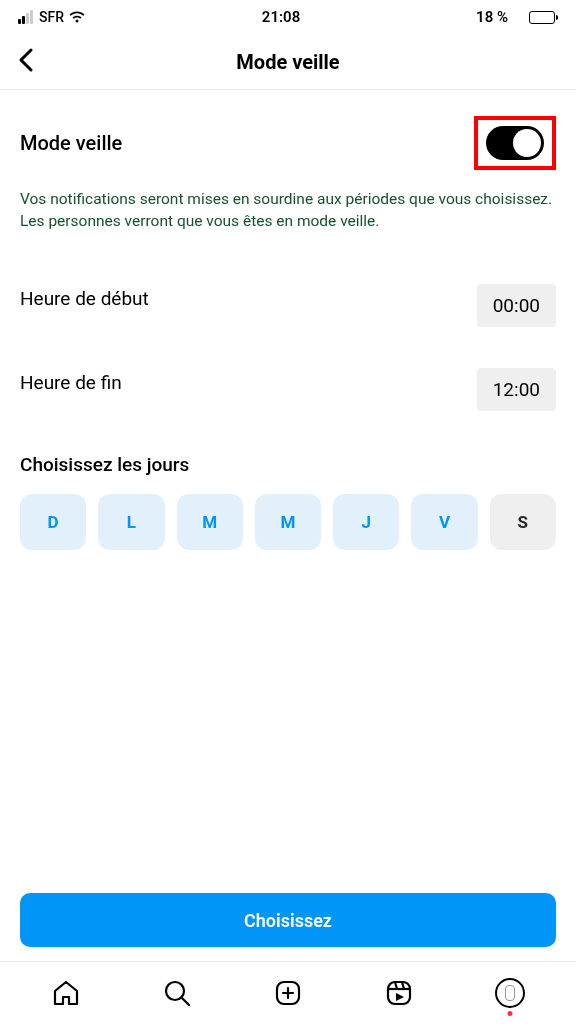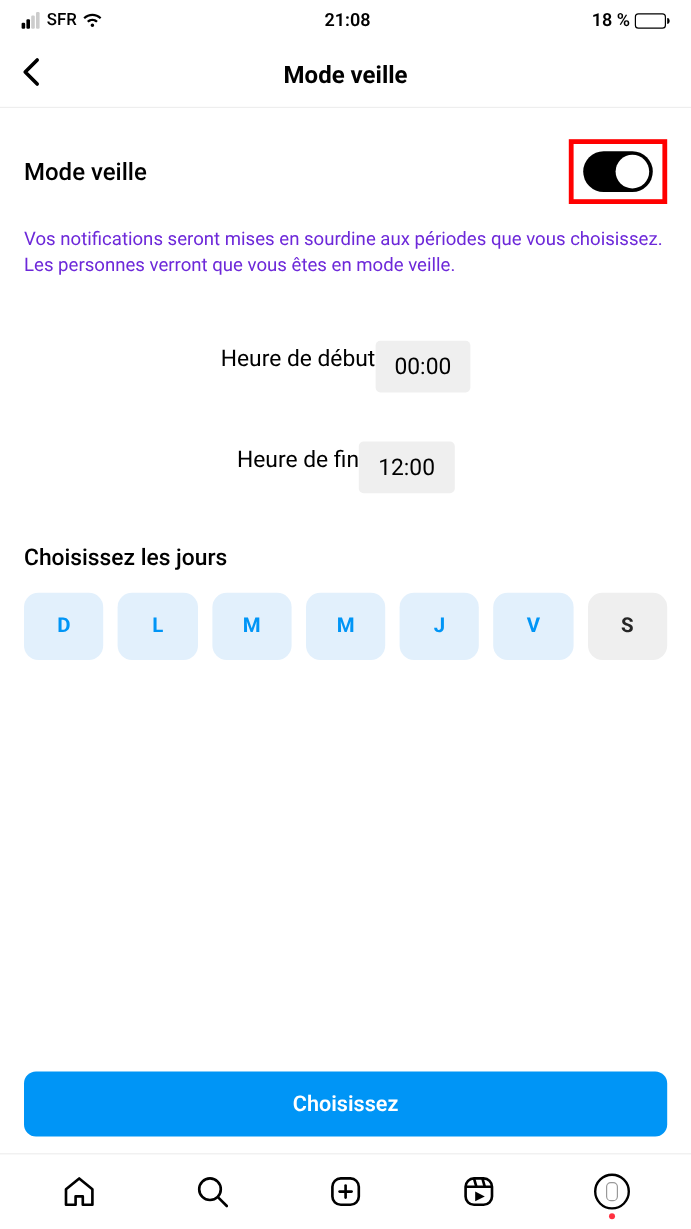--- a/index.html
+++ b/index.html
@@ -49,21 +49,21 @@
     .signal-bars span:nth-child(3){height:11px}
     .signal-bars span:nth-child(4){height:14px}
     .carrier {
       font-size: 14px;
       font-weight: 500;
     }
     .wifi-icon svg { display:block }
     .status-right {
       display: flex;
       align-items: center;
-      gap: 4px;
+      gap: 21px;
     }
     .battery {
       display: inline-flex;
       align-items: center;
     }
     .battery-body {
       width: 26px;
       height: 13px;
       border: 1px solid #000;
       border-radius: 3px;
@@ -136,27 +136,27 @@
       right: 3px;
       top: 3px;
       width: 28px;
       height: 28px;
       background: #fff;
       border-radius: 50%;
     }
     .description {
       font-size: 15.5px;
       line-height: 1.45;
-      color: #6d28d9;
+      color: #14532d;
       padding-bottom: 24px;
     }
     .time-row {
       display: flex;
       align-items: center;
-      justify-content: center;
+      justify-content: space-between;
       padding: 14px 0;
     }
     .time-label {
       font-size: 19px;
       font-weight: 400;
     }
     .time-pill {
       background: #efefef;
       border-radius: 4px;
       padding: 10px 16px;

